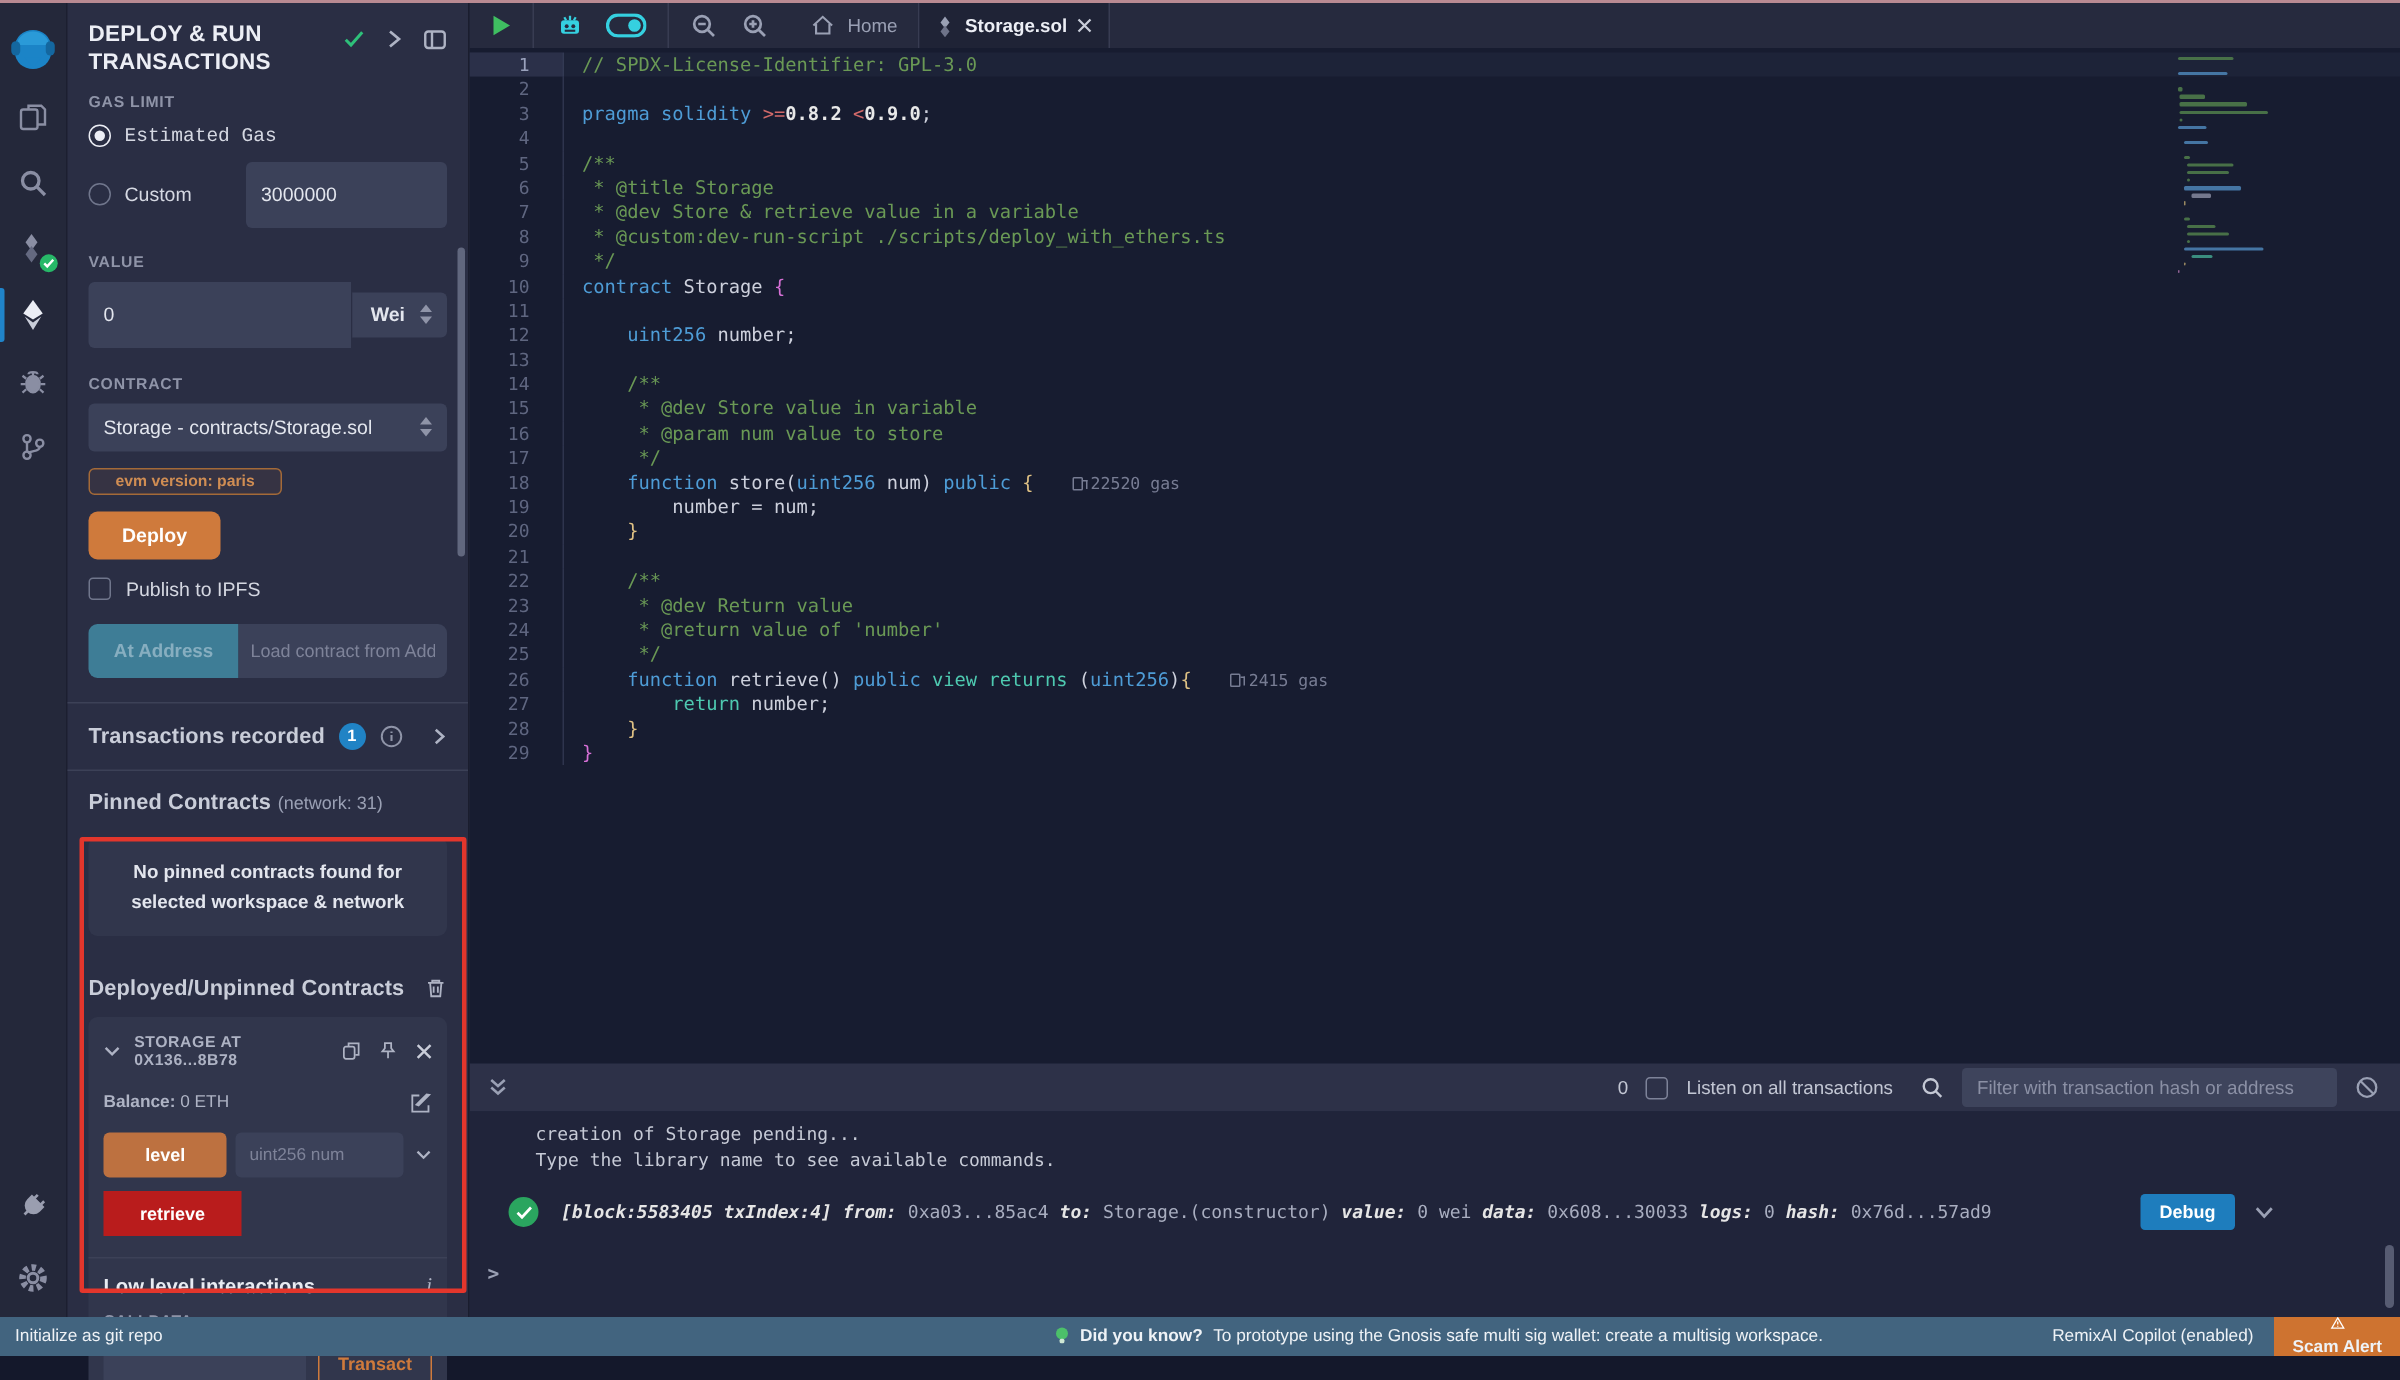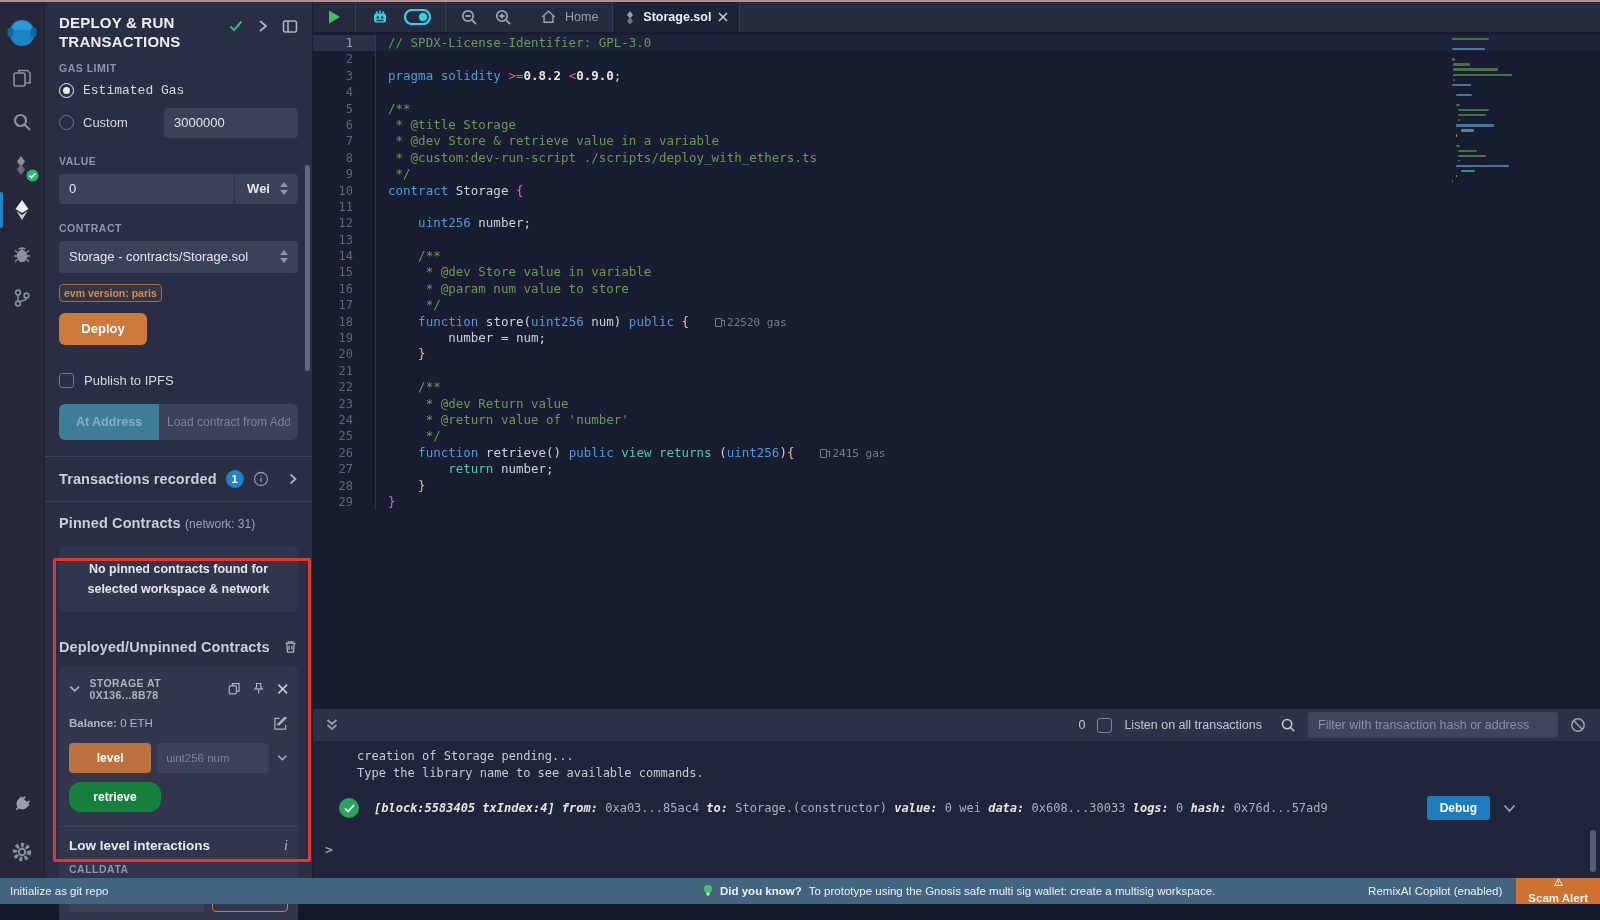--- a/index.html
+++ b/index.html
@@ -27,55 +27,55 @@
   .panel-title { font-size:15px; font-weight:bold; color:#eceef5; width:150px; line-height:1.25;
     letter-spacing:.2px; }
   .head-icons { margin-left:auto; display:flex; gap:13px; align-items:center; margin-top:4px; }
   .lbl { font-size:10.5px; color:#8f94a8; letter-spacing:.5px; font-weight:bold; }
   .row { display:flex; align-items:center; }
   .radio { width:15px; height:15px; border-radius:50%; border:1.5px solid #70768c; flex:none;
     position:relative; }
   .radio.sel { border-color:#eceef5; }
   .radio.sel::after { content:""; position:absolute; inset:3px; border-radius:50%; background:#eceef5; }
   .radio-lbl { font-size:13px; margin-left:9px; color:#d5d8e2; }
-  .tinput { background:#3b4159; border:none; border-radius:4px; height:30px; color:#e3e6ee;
+  .tinput { background:#3b4159; border:none; border-radius:4px; height:44px; color:#e3e6ee;
     font-size:13px; padding:0 10px; outline:none; width:100%; font-family:"Liberation Sans",sans-serif;}
   .tinput::placeholder { color:#7e8399; }
   .unit-box { background:#3b4159; border-left:1px solid #2a2e44; border-radius:0 4px 4px 0;
     height:30px; display:flex; align-items:center; gap:10px; padding:0 10px 0 12px; }
   .stepper { display:flex; flex-direction:column; gap:3px; }
   .tri-up { width:0; height:0; border-left:4px solid transparent; border-right:4px solid transparent;
     border-bottom:5px solid #8f94a8; }
   .tri-dn { width:0; height:0; border-left:4px solid transparent; border-right:4px solid transparent;
     border-top:5px solid #8f94a8; }
   .select { background:#3b4159; border-radius:4px; height:32px; display:flex; align-items:center;
     padding:0 10px; font-size:13px; color:#e3e6ee; }
   .evm-badge { display:inline-block; font-size:10.5px; font-weight:bold; color:#d08d53;
-    border:1px solid #a46a38; border-radius:4px; padding:2px 4px; background:rgba(207,122,60,.07); }
+    border:1px solid #a46a38; border-radius:4px; padding:2px 17px; background:rgba(207,122,60,.07); }
   .btn-deploy { background:#cf7a3c; color:#fff; font-weight:bold; font-size:13px; border:none;
     border-radius:6px; width:88px; height:32px; cursor:pointer; }
   .chk { width:15px; height:15px; border:1.5px solid #70768c; border-radius:3px; background:transparent; flex:none;}
   .ataddr-btn { background:#3e7d96; color:rgba(225,236,245,.45); font-weight:bold; font-size:12.5px;
     border:none; border-radius:6px 0 0 6px; width:100px; height:36px; }
   .ataddr-input { background:#3b4159; border:none; border-radius:0 6px 6px 0; height:36px; flex:1;
     font-size:12px; color:#e3e6ee; padding:0 8px; outline:none; min-width:0; }
   .ataddr-input::placeholder { color:#7e8399; }
   .divider { border-top:1px solid #3c4157; }
   .sect-title { font-size:14.5px; color:#c9cdd9; font-weight:bold; letter-spacing:.1px;}
   .count-badge { width:18px; height:18px; border-radius:50%; background:#2083c5; color:#fff;
     font-size:11px; font-weight:bold; display:flex; align-items:center; justify-content:center; }
   .empty-box { background:#31364c; border-radius:6px; padding:13px 10px; text-align:center;
     font-size:12.5px; font-weight:bold; color:#e3e6ee; line-height:1.6; }
   .card { background:#31364c; border-radius:6px; padding:11px 10px; }
   .card-contract-lbl { font-size:10.5px; color:#aeb3c4; font-weight:bold; letter-spacing:.4px; }
   .bal { font-size:11.5px; color:#aeb3c4; }
   .btn-store { background:#bd7140; color:#fff; font-weight:bold; font-size:12px; border:none;
     border-radius:4px; width:92px; height:30px; }
-  .btn-retrieve { background:#15803d; color:#fff; font-weight:bold; font-size:12px; border:none;
-    border-radius:12px; width:92px; height:30px; }
+  .btn-retrieve { background:#b91c1c; color:#fff; font-weight:bold; font-size:12px; border:none;
+    border-radius:0; width:92px; height:30px; }
   .store-input { background:#3b4159; border:none; border-radius:4px; height:30px; width:112px;
     font-size:11.5px; color:#e3e6ee; padding:0 9px; outline:none; }
   .store-input::placeholder { color:#7e8399; }
   .lowlvl-title { font-size:13.5px; font-weight:bold; color:#e8ebf2; }
   .italic-i { font-family:"Liberation Serif",serif; font-style:italic; color:#aeb3c4; font-size:14px; }
   .btn-transact { background:transparent; border:1px solid #cf7a3c; color:#cf7a3c; font-weight:bold;
     font-size:12px; border-radius:4px; width:76px; height:30px; }
   .panel-scrollbar { position:absolute; right:2px; top:163px; width:5px; height:206px;
     background:#6b7188; border-radius:3px; opacity:.85; }
 
@@ -270,21 +270,21 @@
         <span class="stepper" style="margin-left:auto;">
             <span class="tri-up"></span>
             <span class="tri-dn"></span>
           </span>
       </div>
 
       <div style="margin-top:10px;"><span class="evm-badge">evm version: paris</span></div>
 
       <button class="btn-deploy" style="margin-top:11px;">Deploy</button>
 
-      <div class="row" style="margin-top:28px; gap:10px;text-align:center;">
+      <div class="row" style="margin-top:12px; gap:10px;text-align:center;">
         <span class="chk"></span>
         <span style="font-size:13px;">Publish to IPFS</span>
       </div>
 
       <div class="row" style="margin-top:16px;">
         <button class="ataddr-btn">At Address</button>
         <input class="ataddr-input" placeholder="Load contract from Addre" style="">
       </div>
     </div>
 

